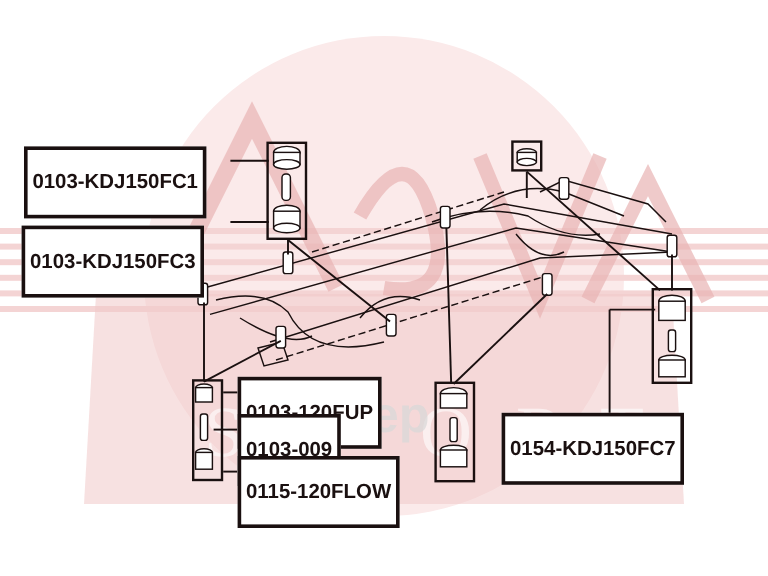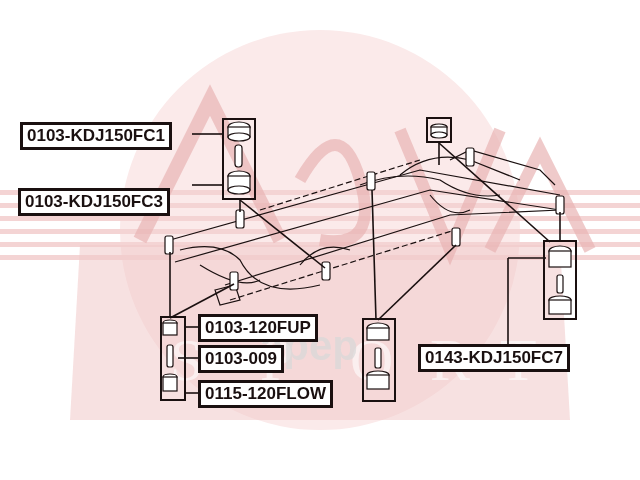--- a/index.html
+++ b/index.html
@@ -4,21 +4,21 @@
 <style>
   html, body { margin: 0; padding: 0; }
   body { width: 640px; height: 480px; position: relative; overflow: hidden; background: #ffffff; font-family: "Liberation Sans", sans-serif; }
   .wm { position: absolute; left: 0; top: 0; width: 640px; height: 480px; }
   .diagram { position: absolute; left: 0; top: 0; width: 640px; height: 480px; }
   .label {
     position: absolute; box-sizing: border-box;
     border: 3px solid #1a1010; background: #ffffff;
     font-family: "Liberation Sans", sans-serif; font-weight: bold;
     font-size: 17px; color: #1a1010; line-height: 22px;
-    padding: 0 4px; white-space: nowrap;
+    padding: 16px 4px; white-space: nowrap;
   }
   .partbox { position: absolute; box-sizing: border-box; border: 2px solid #1a1010; background: transparent; }
 </style>
 </head>
 <body>
 
 <svg class="wm" viewBox="0 0 640 480" xmlns="http://www.w3.org/2000/svg">
   <circle cx="320" cy="230" r="200" fill="#fbeaea"></circle>
   <g fill="#f4d4d4">
     <rect x="0" y="190" width="640" height="5"></rect>
@@ -129,13 +129,13 @@
 <div class="partbox" style="left:426px; top:117px; width:26px; height:26px;"></div>
 <div class="partbox" style="left:160px; top:316px; width:26px; height:85px;"></div>
 <div class="partbox" style="left:362px; top:318px; width:34px; height:84px;"></div>
 <div class="partbox" style="left:543px; top:240px; width:34px; height:80px;"></div>
 
 <div class="label" style="left:20px; top:122px;">0103-KDJ150FC1</div>
 <div class="label" style="left:18px; top:188px;">0103-KDJ150FC3</div>
 <div class="label" style="left:198px; top:314px;">0103-120FUP</div>
 <div class="label" style="left:198px; top:345px;">0103-009</div>
 <div class="label" style="left:198px; top:380px;">0115-120FLOW</div>
-<div class="label" style="left:418px; top:344px;">0143-KDJ150FC7</div>
+<div class="label" style="left:418px; top:344px;">0154-KDJ150FC7</div>
 
 </body></html>

